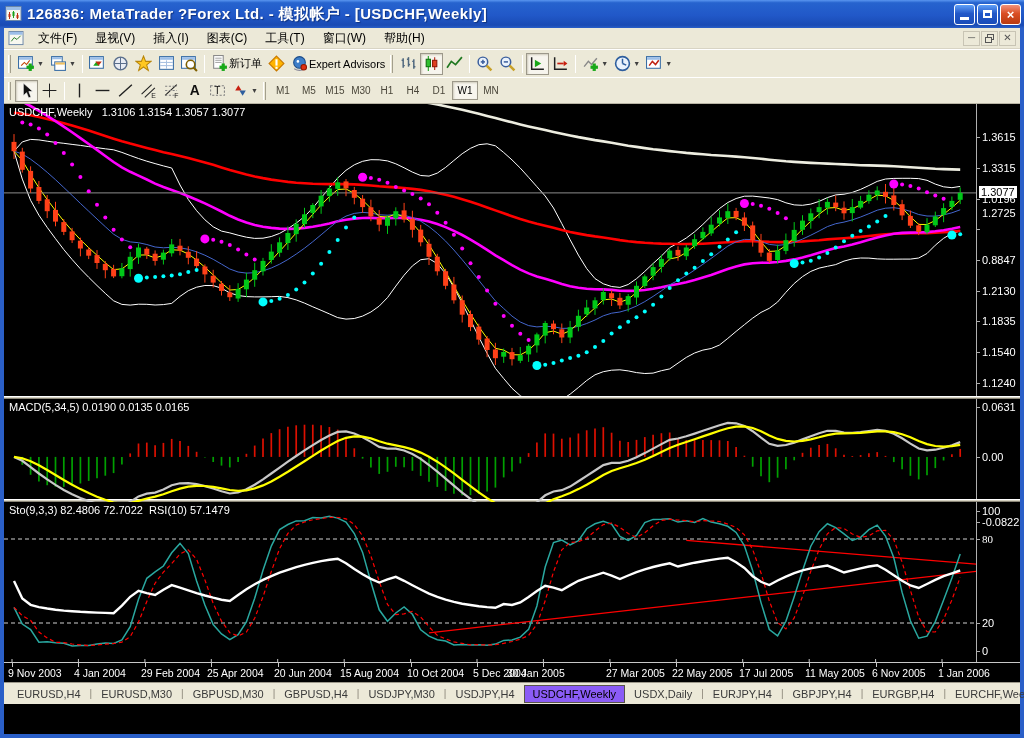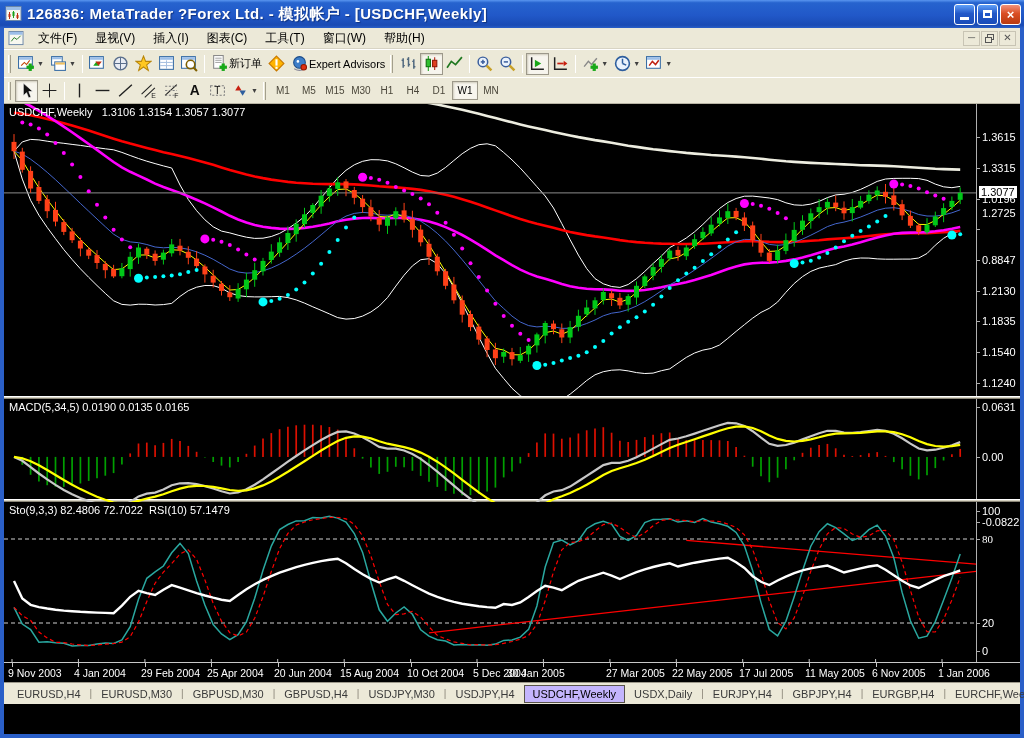--- a/index.html
+++ b/index.html
@@ -46,21 +46,21 @@
 .axcol{position:absolute;right:0;top:0;bottom:0;width:44px;border-left:1px solid #B0B0B0;z-index:4}
 .axlab{position:absolute;left:5px;font-size:11px;color:#fff;white-space:nowrap}
 .axtick{position:absolute;left:0;width:3px;height:1px;background:#B0B0B0}
 .ptag{position:absolute;left:2px;background:#fff;color:#000;font-size:11px;padding:0 2px;z-index:6}
 .datestrip{height:20px;flex:0 0 20px;background:#000;position:relative;border-top:1px solid #C8C8C8}
 .dlab{position:absolute;top:4px;font-size:10.5px;color:#fff;white-space:nowrap}
 .dtick{position:absolute;top:0;width:1px;height:4px;background:#C8C8C8}
 
 .tabbar{height:22px;flex:0 0 22px;background:#ECE9D8;display:flex;align-items:center;padding-left:4px;border-top:1px solid #9C988A}
 .tab{font-size:11px;color:#3A3A3A;padding:2px 9px;white-space:nowrap}
-.tab.active{background:#c4b5fd;border:1px solid #58544A;color:#000;padding:2px 8px}
+.tab.active{background:#8b5cf6;border:1px solid #58544A;color:#000;padding:2px 8px}
 .tabsep{color:#8A8678;font-size:10px}
 </style>
 </head>
 <body>
 
 <div class="window">
 
   <div class="titlebar">
     <span class="ticon"><svg width="17" height="16" viewBox="0 0 16 16">
           <rect x="0.5" y="0.5" width="15" height="14" fill="#F8F8F0" stroke="#6A86A8"></rect>

